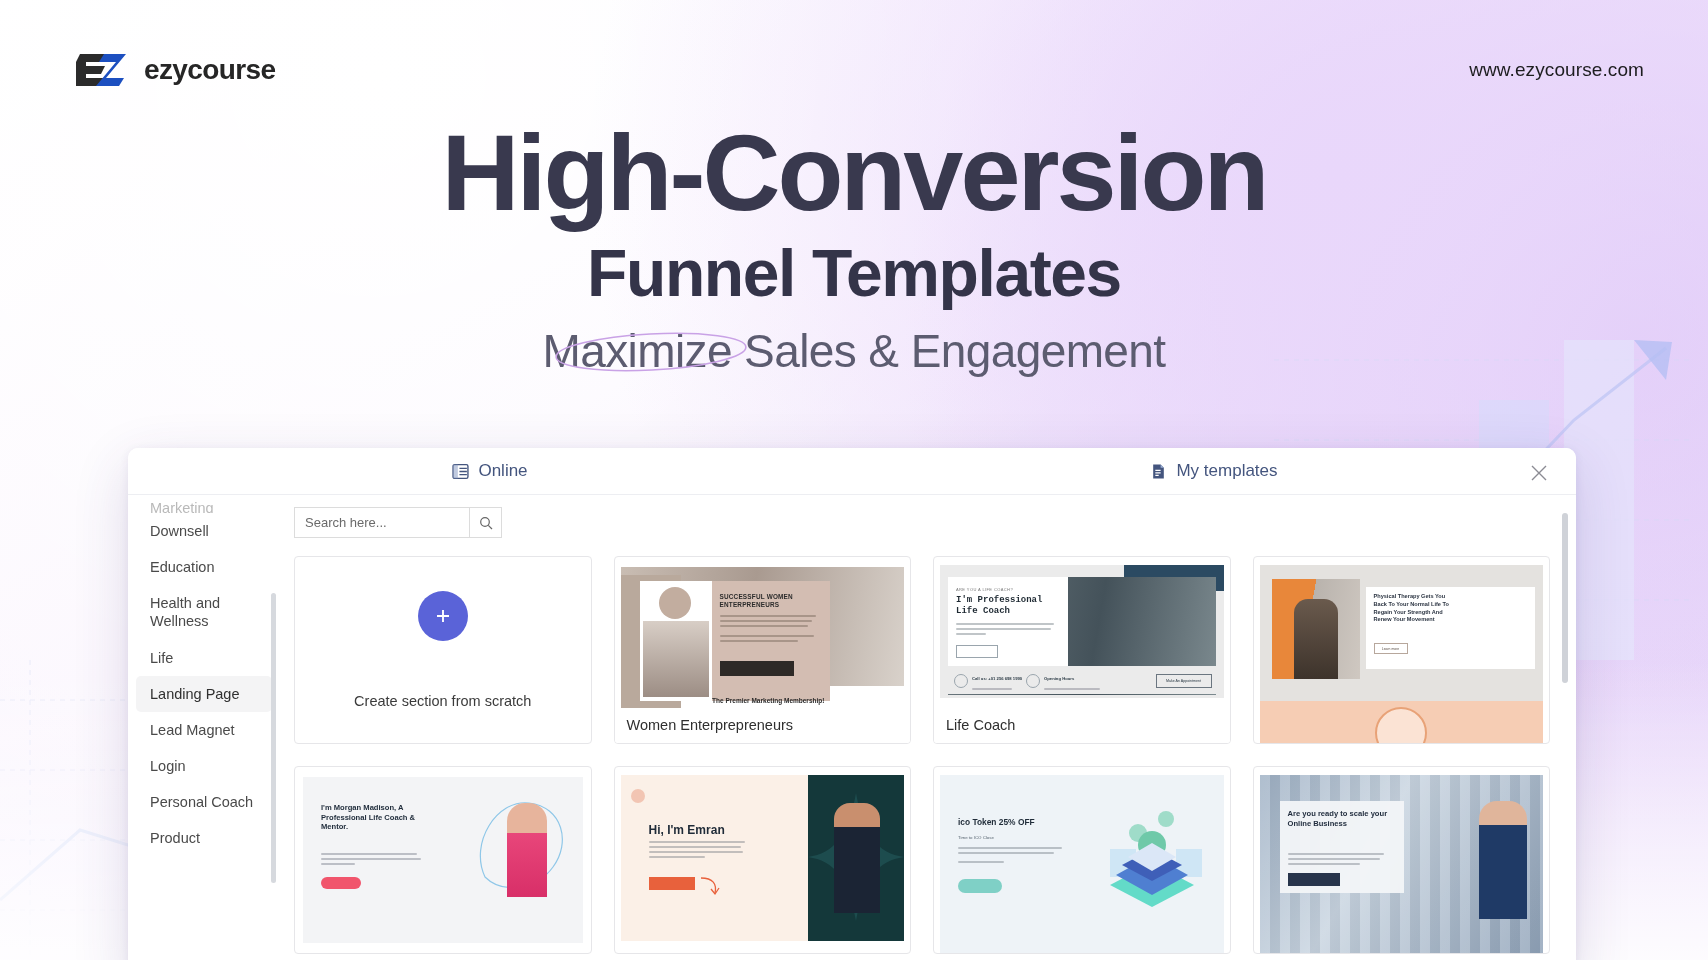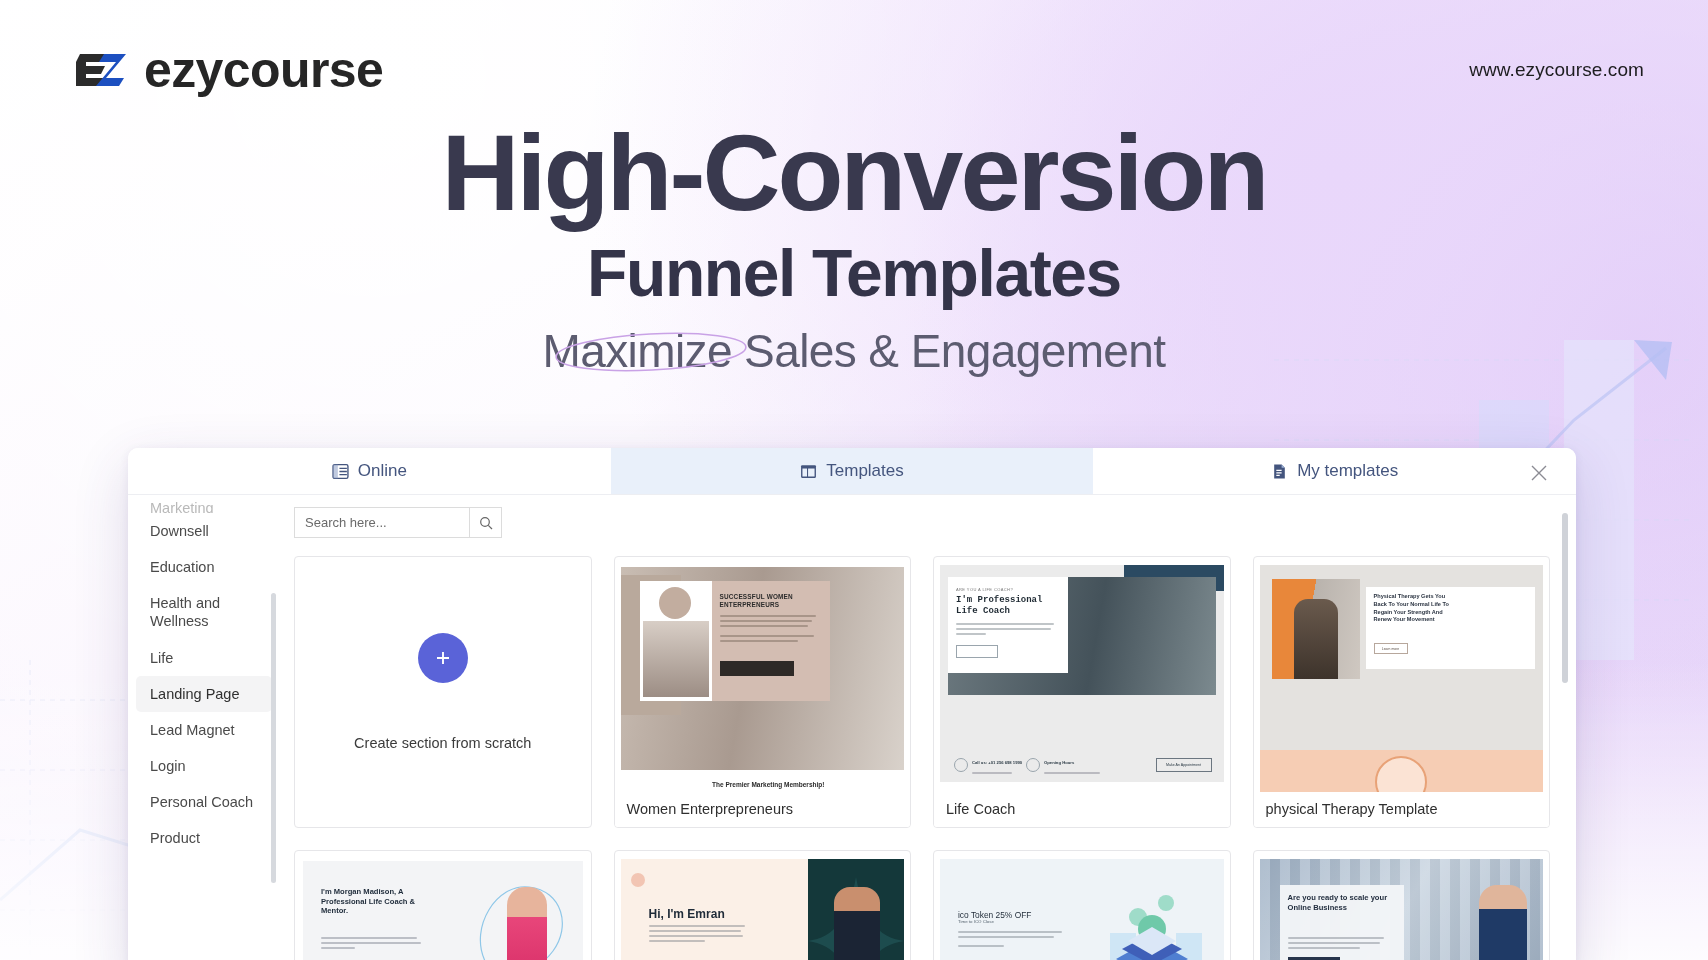--- a/index.html
+++ b/index.html
@@ -31,21 +31,21 @@
 
   
   .topbar {
     position: absolute; top: 0; left: 0; right: 0; height: 140px;
     display: flex; align-items: center; justify-content: space-between;
     padding: 0 64px 0 74px;
   }
   .logo { display: flex; align-items: center; gap: 16px; }
   .logo-mark { width: 54px; height: 44px; }
   .logo-text {
-    font-size: 50px; font-weight: 700; letter-spacing: -0.6px; color: #262626;
+    font-size: 28px; font-weight: 700; letter-spacing: -0.6px; color: #262626;
   }
   .site-url { font-size: 19px; color: #1d1d1f; letter-spacing: .1px; }
 
   
   .hero { position: absolute; top: 118px; left: 0; right: 0; text-align: center; }
   .hero h1 {
     font-size: 108px; line-height: 1.02; font-weight: 700;
     letter-spacing: -3px; color: #39394e;
   }
   .hero h2 {
@@ -104,21 +104,21 @@
   .search-btn {
     width: 33px; border: 1px solid #dcdcdc; background: #fff;
     display:flex; align-items:center; justify-content:center; cursor:pointer;
   }
 
   .grid {
     display: grid; grid-template-columns: repeat(4, 1fr); gap: 22px;
   }
   .card {
     border: 1px solid #e6e6e9; border-radius: 4px; background: #fff; overflow: hidden;
-    height: 272px; display: flex; flex-direction: column; cursor: pointer;
+    height: 188px; display: flex; flex-direction: column; cursor: pointer;
   }
   .card.scratch { align-items: center; justify-content: center; gap: 38px; }
   .plus-circle {
     width: 50px; height: 50px; border-radius: 50%; background: #5a63d8;
     display:flex; align-items:center; justify-content:center; margin-bottom: 14px;
   }
   .plus-circle svg { width: 20px; height: 20px; }
   .scratch-label { font-size: 14.5px; color: #3b3b3b; }
   .thumb { flex: 1; overflow: hidden; position: relative; }
   .card-title {
@@ -187,28 +187,20 @@
 
   <div class="tabs">
     <div class="tab">
       <svg class="tab-icon" viewBox="0 0 16 16">
         <rect x="1" y="1.5" width="14" height="13" rx="1.5" fill="none" stroke="#44557e" stroke-width="1.3"></rect>
         <rect x="1" y="1.5" width="4.5" height="13" fill="#8d9ec4" opacity=".55"></rect>
         <path d="M7 5h7M7 8h7M7 11h7" stroke="#44557e" stroke-width="1.2"></path>
       </svg>
       <span>Online</span>
     </div>
-    <div class="tab active">
-      <svg class="tab-icon" viewBox="0 0 16 16">
-        <rect x="1" y="2" width="14" height="12" rx="1" fill="#44557e"></rect>
-        <rect x="2.3" y="5.2" width="4.3" height="7.5" fill="#e9f0fa"></rect>
-        <rect x="7.6" y="5.2" width="6.1" height="7.5" fill="#e9f0fa"></rect>
-      </svg>
-      <span>Templates</span>
-    </div>
     <div class="tab">
       <svg class="tab-icon" viewBox="0 0 16 16">
         <path d="M3 1.5h7l3 3v10H3z" fill="#44557e"></path>
         <path d="M10 1.5v3h3" fill="#9cb0d6"></path>
         <path d="M5 7h5M5 9.3h5M5 11.6h3.2" stroke="#fff" stroke-width="1.1"></path>
       </svg>
       <span>My templates</span>
     </div>
   </div>
 
@@ -315,21 +307,20 @@
           <div class="thumb">
             <div class="t-abs" style="inset:8px 6px 0 6px;background:#e4e2df;"></div>
             <div class="t-abs" style="left:18px;top:22px;width:88px;height:100px;background:linear-gradient(100deg,#e8873a 0%,#e8873a 42%,#b9b3ad 42%,#cfc8c1 100%);"></div>
             <div class="t-abs" style="left:40px;top:42px;width:44px;height:80px;background:linear-gradient(180deg,#6a5a4d,#3d332b);border-radius:14px 14px 0 0;"></div>
             <div class="t-abs" style="left:112px;top:30px;right:14px;height:82px;background:#fff;"></div>
             <div class="t-abs" style="left:120px;top:36px;width:78px;font-size:5.6px;font-weight:700;line-height:1.4;color:#2b3442;">Physical Therapy Gets You Back To Your Normal Life To Regain Your Strength And Renew Your Movement</div>
             <div class="t-abs" style="left:120px;top:86px;width:34px;height:11px;border:1px solid #b7a79c;font-size:3.4px;color:#5c5047;display:flex;align-items:center;justify-content:center;">Learn more</div>
             <div class="t-abs" style="left:6px;right:6px;bottom:0;height:42px;background:#f6cdb4;"></div>
             <div class="t-abs" style="left:50%;bottom:-16px;margin-left:-26px;width:52px;height:52px;border-radius:50%;border:2px solid #e8a277;background:#fbe3d4;"></div>
           </div>
-          <div class="card-title">physical Therapy Template</div>
         </div>
 
         <div class="card">
           <div class="thumb">
             <div class="t-abs" style="inset:10px 8px 10px 8px;background:#f3f4f6;"></div>
             <div class="t-abs" style="left:26px;top:36px;width:104px;font-size:7.6px;font-weight:700;line-height:1.26;color:#1e2b3a;">I'm Morgan Madison, A Professional Life Coach &amp; Mentor.</div>
             <div class="t-abs" style="left:26px;top:86px;">
               <span class="blurline" style="width:96px;height:2px;color:#46525f;"></span>
               <span class="blurline" style="width:100px;height:2px;margin-top:3px;color:#46525f;"></span>
               <span class="blurline" style="width:34px;height:2px;margin-top:3px;color:#46525f;"></span>
@@ -363,21 +354,21 @@
               <path d="M2 3 C14 3 18 9 16 18" stroke="#e8613c" stroke-width="1.3" fill="none"></path>
               <path d="M12 14 L16 19 L20 13" stroke="#e8613c" stroke-width="1.3" fill="none"></path>
             </svg>
             <div class="t-abs" style="right:30px;top:36px;width:46px;height:110px;background:linear-gradient(180deg,#c98f6e 0%,#c98f6e 22%,#1b2434 22%);border-radius:16px 16px 0 0;"></div>
           </div>
         </div>
 
         <div class="card">
           <div class="thumb">
             <div class="t-abs" style="inset:8px 6px 0 6px;background:#eef3f7;"></div>
-            <div class="t-abs" style="left:24px;top:59px;font-size:8.4px;font-weight:400;color:#1f2b38;">ico Token 25% OFF</div>
+            <div class="t-abs" style="left:24px;top:50px;font-size:8.4px;font-weight:700;color:#1f2b38;">ico Token 25% OFF</div>
             <div class="t-abs" style="left:24px;top:68px;font-size:4.4px;color:#56636f;">Time to ICO Close</div>
             <div class="t-abs" style="left:24px;top:80px;">
               <span class="blurline" style="width:104px;height:2px;color:#4c5560;"></span>
               <span class="blurline" style="width:96px;height:2px;margin-top:3px;color:#4c5560;"></span>
               <span class="blurline" style="width:46px;height:2px;margin-top:7px;color:#4c5560;"></span>
             </div>
             <div class="t-abs" style="left:24px;top:112px;width:44px;height:14px;border-radius:7px;background:#7fd0c6;"></div>
             <svg class="t-abs" style="right:10px;top:26px;width:130px;height:130px;" viewBox="0 0 130 130">
               <ellipse cx="48" cy="40" rx="9" ry="9" fill="#9fdcc9"></ellipse>
               <ellipse cx="76" cy="26" rx="8" ry="8" fill="#9fdcc9"></ellipse>

